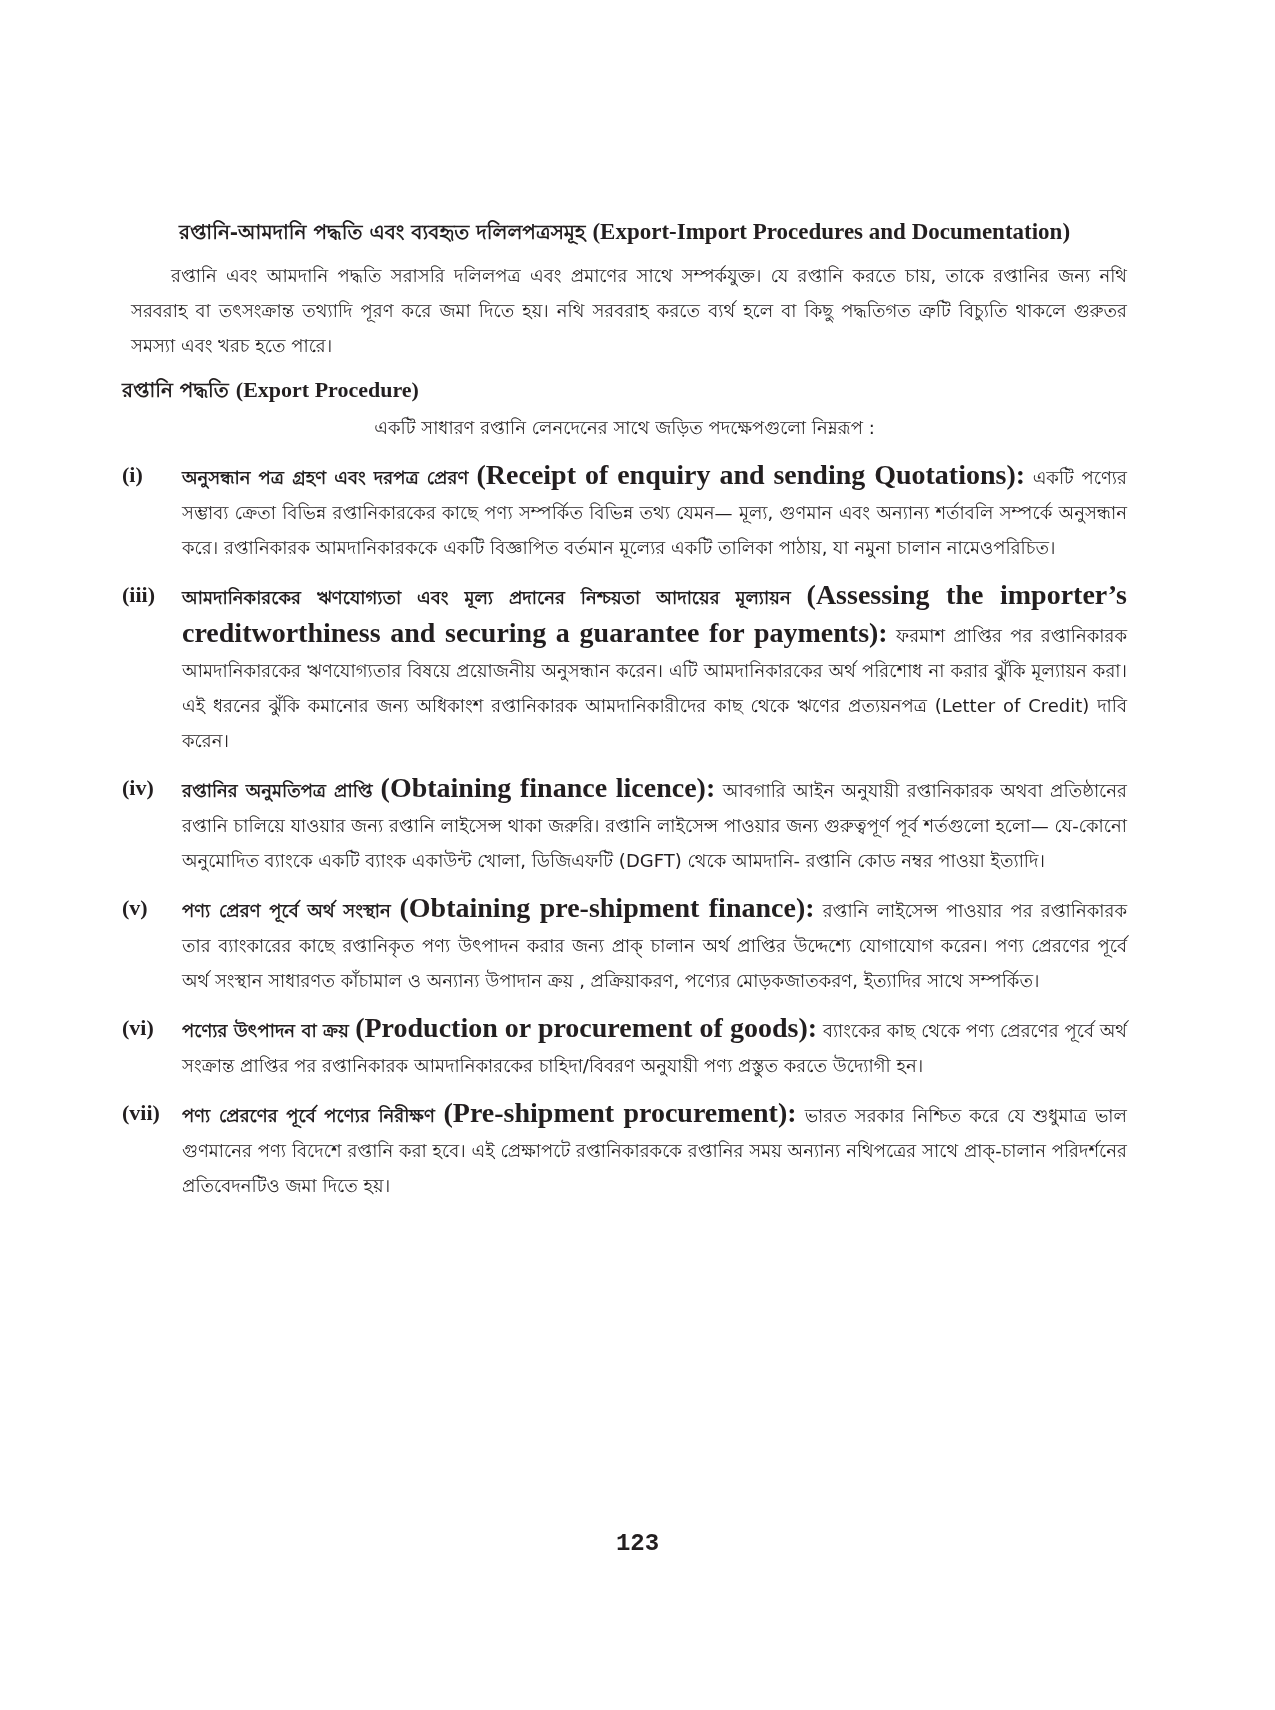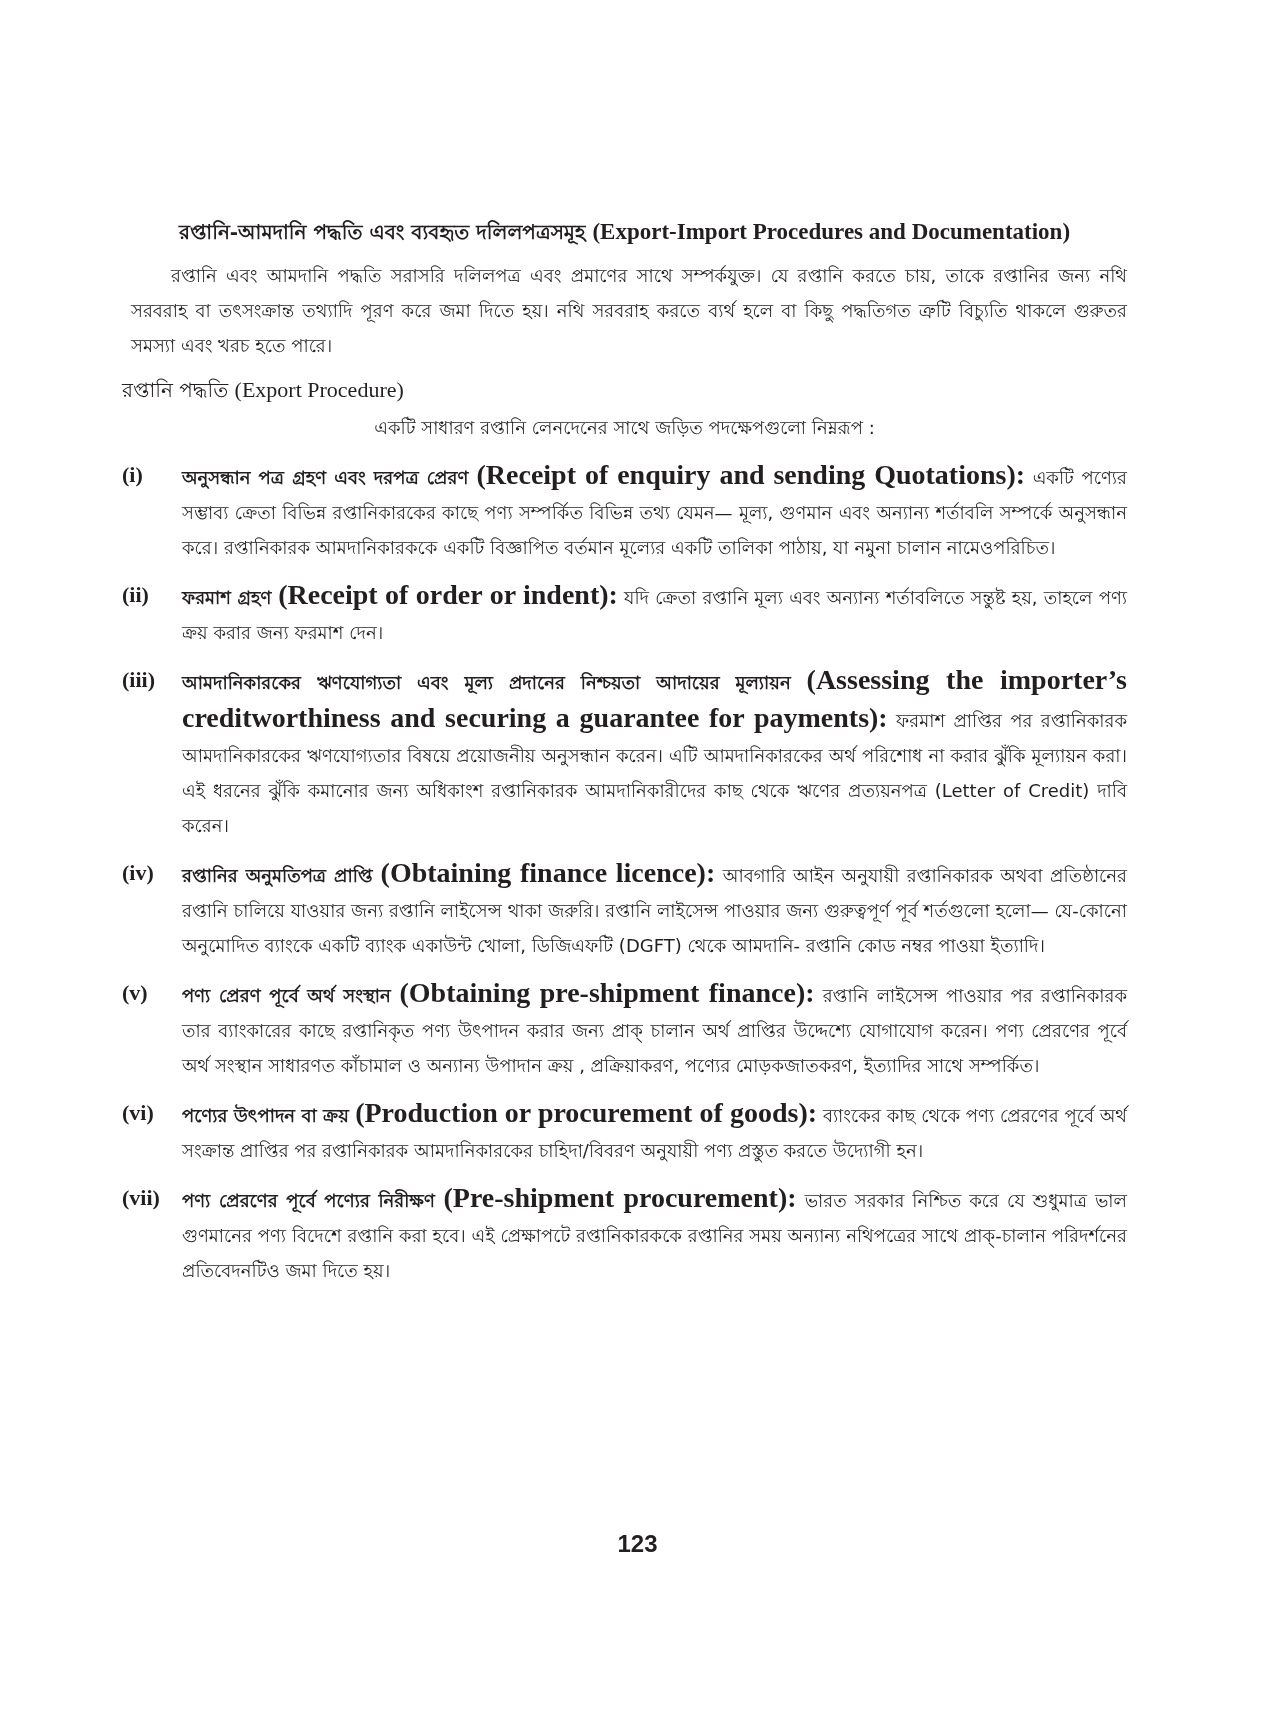--- a/index.html
+++ b/index.html
@@ -39,21 +39,21 @@
       font-size: 18px;
       line-height: 35px;
       text-align: justify;
       margin: 0 0 12px 9px;
     }
     .indent {
       text-indent: 40px;
     }
     .subheading {
       font-size: 20px;
-      font-weight: normal;
+      font-weight: bold;
       line-height: 30px;
       margin: 8px 0 8px 0;
     }
     .subheading .en {
       font-family: "Liberation Serif", serif;
       font-size: 22px;
     }
     .intro {
       font-size: 18px;
       line-height: 30px;
@@ -87,21 +87,21 @@
     .step-title .en {
       font-family: "Liberation Serif", serif;
       font-size: 28px;
     }
     .page-number {
       position: absolute;
       left: 0;
       width: 1275px;
       top: 1530px;
       text-align: center;
-      font-family: Liberation Sans, sans-serif;
+      font-family: Liberation Mono, monospace;
       font-weight: bold;
       font-size: 24px;
     }
   </style>
 </head>
 <body>
 
 <div class="page">
 
   <h1 class="heading bn">
@@ -116,25 +116,20 @@
     <span class="en">(Export Procedure)</span>
   </h2>
 
   <p class="intro bn">একটি  সাধারণ রপ্তানি লেনদেনের সাথে জড়িত পদক্ষেপগুলো নিম্নরূপ :</p>
 
   <ol class="steps">
     <li class="step bn">
       <span class="step-num">(i)</span>
       <span class="step-title"><span>অনুসন্ধান পত্র গ্রহণ এবং দরপত্র প্রেরণ</span> <span class="en">(Receipt of enquiry and sending Quotations):</span></span>
       <span>একটি পণ্যের সম্ভাব্য ক্রেতা বিভিন্ন রপ্তানিকারকের কাছে পণ্য সম্পর্কিত বিভিন্ন  তথ্য যেমন— মূল্য, গুণমান এবং অন্যান্য শর্তাবলি সম্পর্কে অনুসন্ধান করে। রপ্তানিকারক আমদানিকারককে একটি বিজ্ঞাপিত বর্তমান মূল্যের একটি তালিকা পাঠায়, যা নমুনা চালান নামেওপরিচিত।</span>
-    </li>
-    <li class="step bn">
-      <span class="step-num">(ii)</span>
-      <span class="step-title"><span>ফরমাশ গ্রহণ</span> <span class="en">(Receipt of order or indent):</span></span>
-      <span>যদি ক্রেতা রপ্তানি মূল্য এবং অন্যান্য শর্তাবলিতে সন্তুষ্ট হয়, তাহলে পণ্য ক্রয় করার জন্য ফরমাশ দেন।</span>
     </li>
     <li class="step bn">
       <span class="step-num">(iii)</span>
       <span class="step-title"><span>আমদানিকারকের ঋণযোগ্যতা এবং মূল্য প্রদানের নিশ্চয়তা আদায়ের মূল্যায়ন</span> <span class="en">(Assessing the importer’s creditworthiness and securing a guarantee for payments):</span></span>
       <span>ফরমাশ প্রাপ্তির পর রপ্তানিকারক আমদানিকারকের ঋণযোগ্যতার বিষয়ে প্রয়োজনীয় অনুসন্ধান করেন। এটি আমদানিকারকের অর্থ পরিশোধ না করার ঝুঁকি মূল্যায়ন করা। এই ধরনের ঝুঁকি কমানোর জন্য অধিকাংশ রপ্তানিকারক আমদানিকারীদের কাছ থেকে ঋণের প্রত্যয়নপত্র (Letter of Credit) দাবি করেন।</span>
     </li>
     <li class="step bn">
       <span class="step-num">(iv)</span>
       <span class="step-title"><span>রপ্তানির অনুমতিপত্র প্রাপ্তি</span> <span class="en">(Obtaining finance licence):</span></span>
       <span>আবগারি আইন অনুযায়ী রপ্তানিকারক অথবা প্রতিষ্ঠানের রপ্তানি চালিয়ে যাওয়ার জন্য রপ্তানি লাইসেন্স থাকা জরুরি। রপ্তানি লাইসেন্স পাওয়ার জন্য গুরুত্বপূর্ণ পূর্ব শর্তগুলো হলো— যে-কোনো অনুমোদিত ব্যাংকে একটি ব্যাংক একাউন্ট খোলা, ডিজিএফটি (DGFT) থেকে আমদানি- রপ্তানি কোড নম্বর পাওয়া ইত্যাদি।</span>

